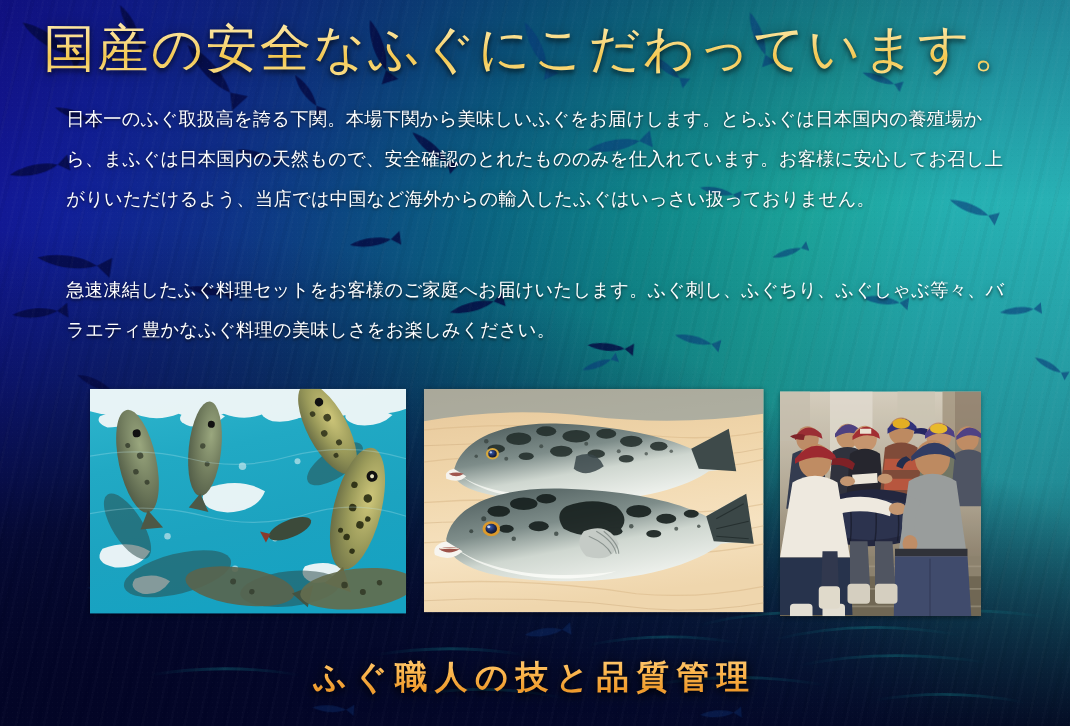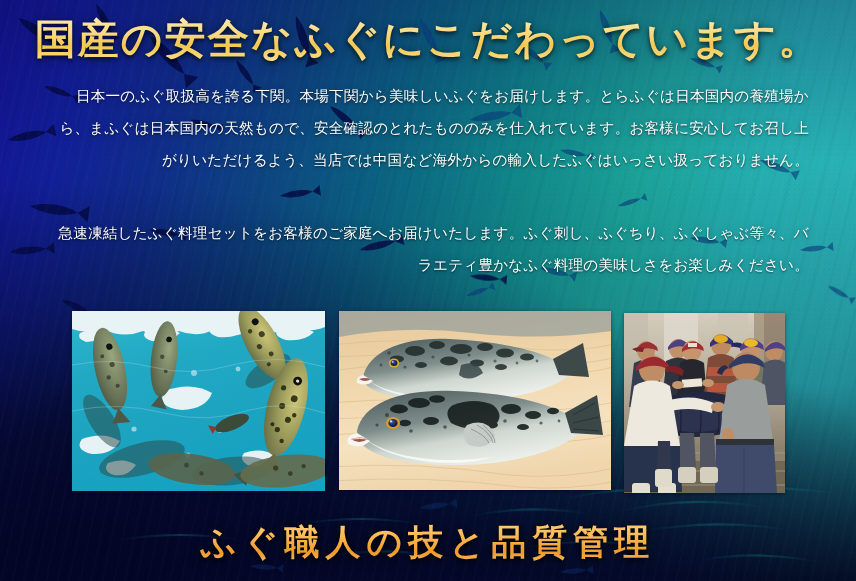--- a/index.html
+++ b/index.html
@@ -70,21 +70,21 @@
 
   
   .title-band {
     position:absolute; left:0; top:10px; width:856px; height:60px;
   }
   .main-title {
     position:absolute; left:0; top:0; width:856px;
     text-align:center;
     font-family:"DejaVu Serif","Liberation Serif",serif;
     font-size:41px;
-    font-weight:700;
+    font-weight:400;
     letter-spacing:2px;
     line-height:58px;
     white-space:nowrap;
     color:#f8d87a;
     background:linear-gradient(180deg,#fff0b9 0%,#f9db86 38%,#f3c74f 62%,#ffeaa6 100%);
     -webkit-background-clip:text;
     background-clip:text;
     -webkit-text-fill-color:transparent;
     filter:drop-shadow(0 2px 2px rgba(0,0,0,.62)) drop-shadow(0 0 5px rgba(0,0,0,.35));
   }
@@ -92,21 +92,20 @@
   
   .copy {
     position:absolute;
     left:53px; top:80px;
     width:756px;
     color:#ffffff;
     font-size:14.6px;
     line-height:32px;
     letter-spacing:.2px;
     text-shadow:0 1px 2px rgba(0,0,0,.55), 0 0 6px rgba(0,0,0,.35);
-    text-align:right;
   }
   .copy p + p { margin-top:41px; }
 
   
   .photo-row { position:absolute; left:0; top:0; width:856px; height:581px; pointer-events:none; }
   .photo {
     position:absolute;
     overflow:hidden;
     pointer-events:auto;
     box-shadow:0 1px 4px rgba(0,0,0,.45);
@@ -119,21 +118,21 @@
   #photo-market { left:624px; top:313px; width:161px; height:180px; }
 
   
   .bottom-band {
     position:absolute; left:0; top:516px; width:856px; height:60px;
   }
   .bottom-title {
     position:absolute; left:0; top:0; width:856px;
     text-align:center;
     font-family:"DejaVu Serif","Liberation Serif",serif;
-    font-size:35px;
+    font-size:26px;
     font-weight:700;
     letter-spacing:6px;
     line-height:52px;
     white-space:nowrap;
     color:#f6a93a;
     background:linear-gradient(180deg,#ffd892 0%,#fcb851 40%,#ef9a2b 70%,#ffce7d 100%);
     -webkit-background-clip:text;
     background-clip:text;
     -webkit-text-fill-color:transparent;
     filter:drop-shadow(0 2px 3px rgba(0,0,0,.75)) drop-shadow(0 0 6px rgba(0,0,0,.5));

